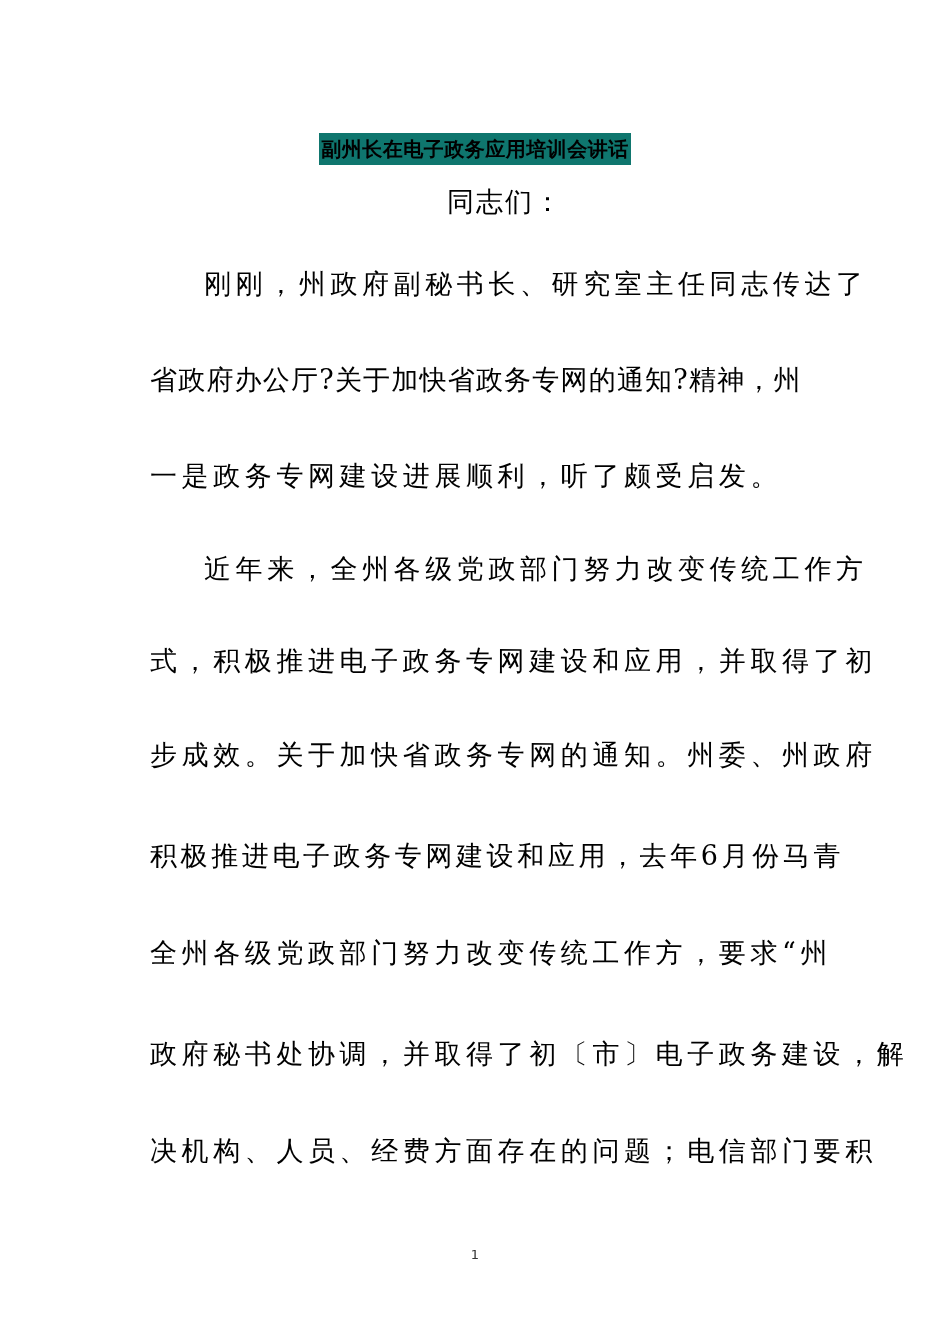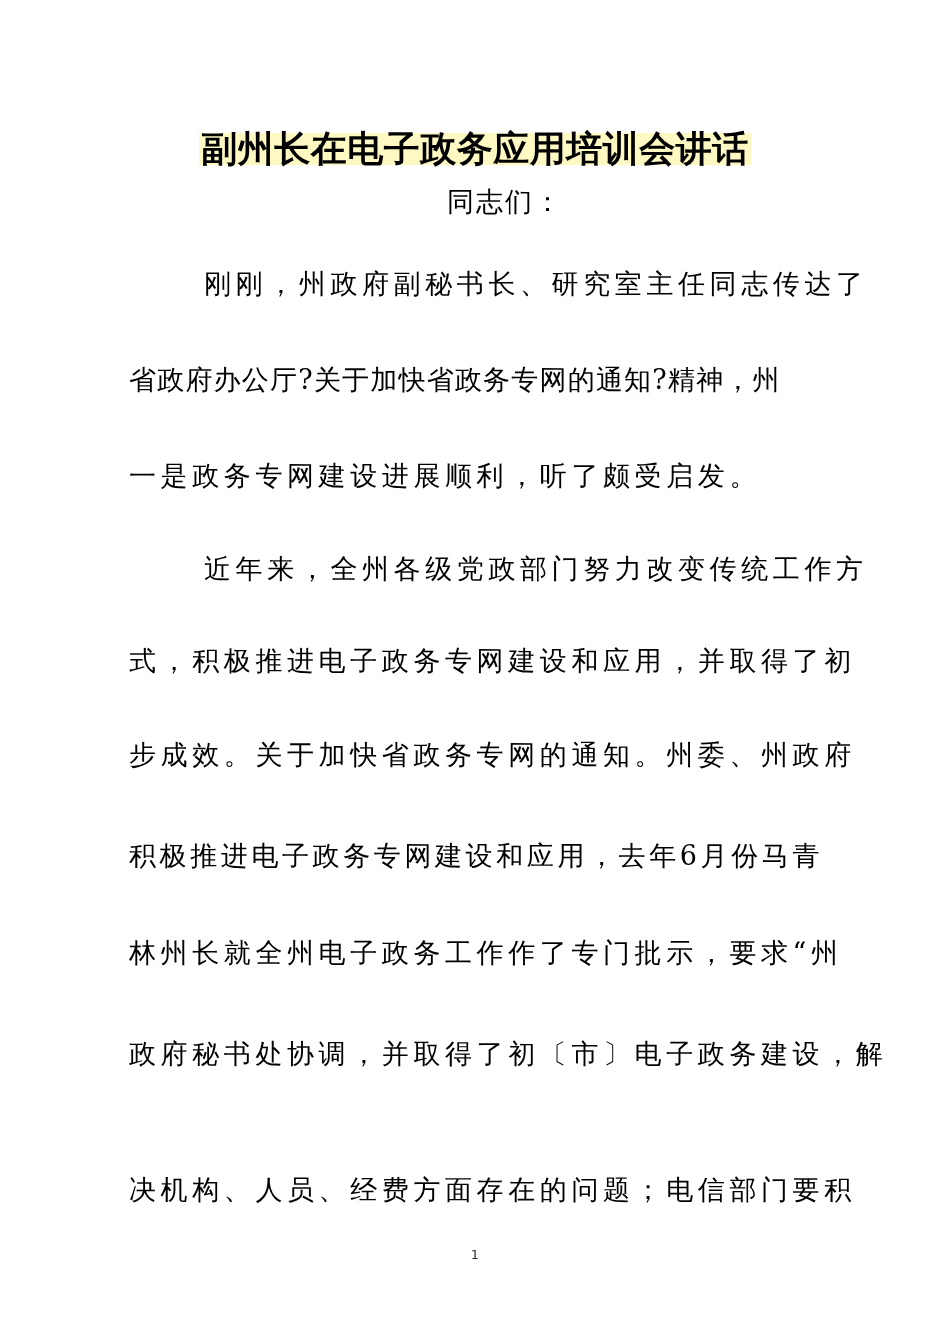--- a/index.html
+++ b/index.html
@@ -1,21 +1,21 @@
 <!DOCTYPE html>
 <html><head>
 <meta charset="utf-8">
 <style>
   html, body { margin: 0; padding: 0; background: #ffffff; }
   body { width: 950px; height: 1344px; position: relative; overflow: hidden;
          font-family: "DejaVu Serif", "Liberation Serif", serif; color: #000; }
   .title-wrap { position: absolute; top: 133px; left: 0; width: 950px; text-align: center; }
-  .title { display: inline-block; background: #fef9c3; font-family: "DejaVu Sans", "Liberation Sans", sans-serif;
-           font-weight: bold; font-size: 36px; line-height: 32px; letter-spacing: 0.5px; padding: 0 2px; }
-  .line { position: absolute; left: 129px; width: 660px; font-size: 27px; line-height: 34px;
+  .title { display: inline-block; background: #0f766e; font-family: "DejaVu Sans", "Liberation Sans", sans-serif;
+           font-weight: bold; font-size: 20px; line-height: 32px; letter-spacing: 0.5px; padding: 0 2px; }
+  .line { position: absolute; left: 150px; width: 660px; font-size: 27px; line-height: 34px;
           white-space: nowrap; letter-spacing: 4.6px; }
   .salutation { left: 175px; letter-spacing: 2px; }
   .indent { left: 204px; }
   .page-number { position: absolute; top: 1247px; left: 0; width: 950px; text-align: center;
                  font-family: "DejaVu Sans", "Liberation Sans", sans-serif; font-size: 13px; color: #333; }
 </style>
 </head>
 <body>
 
 <div class="title-wrap">
@@ -25,17 +25,17 @@
 <div class="line salutation" style="top:185px;text-align:center;">同志们：</div>
 
 <div class="line indent" style="top:267px;">刚刚，州政府副秘书长、研究室主任同志传达了</div>
 <div class="line" style="top:363px; letter-spacing:1.2px;">省政府办公厅?关于加快省政务专网的通知?精神，州</div>
 <div class="line" style="top:459px;">一是政务专网建设进展顺利，听了颇受启发。</div>
 
 <div class="line indent" style="top:552px;">近年来，全州各级党政部门努力改变传统工作方</div>
 <div class="line" style="top:644px;">式，积极推进电子政务专网建设和应用，并取得了初</div>
 <div class="line" style="top:738px;">步成效。关于加快省政务专网的通知。州委、州政府</div>
 <div class="line" style="top:839px; letter-spacing:3.6px;">积极推进电子政务专网建设和应用，去年6月份马青</div>
-<div class="line" style="top:936px;">林州长就全州电子政务工作作了专门批示，要求“州</div>
+<div class="line" style="top:936px;">全州各级党政部门努力改变传统工作方，要求“州</div>
 <div class="line" style="top:1037px;">政府秘书处协调，并取得了初〔市〕电子政务建设，解</div>
-<div class="line" style="top:1134px;margin-top:39px;">决机构、人员、经费方面存在的问题；电信部门要积</div>
+<div class="line" style="top:1134px;">决机构、人员、经费方面存在的问题；电信部门要积</div>
 
 <div class="page-number">1</div>
 
 </body></html>

